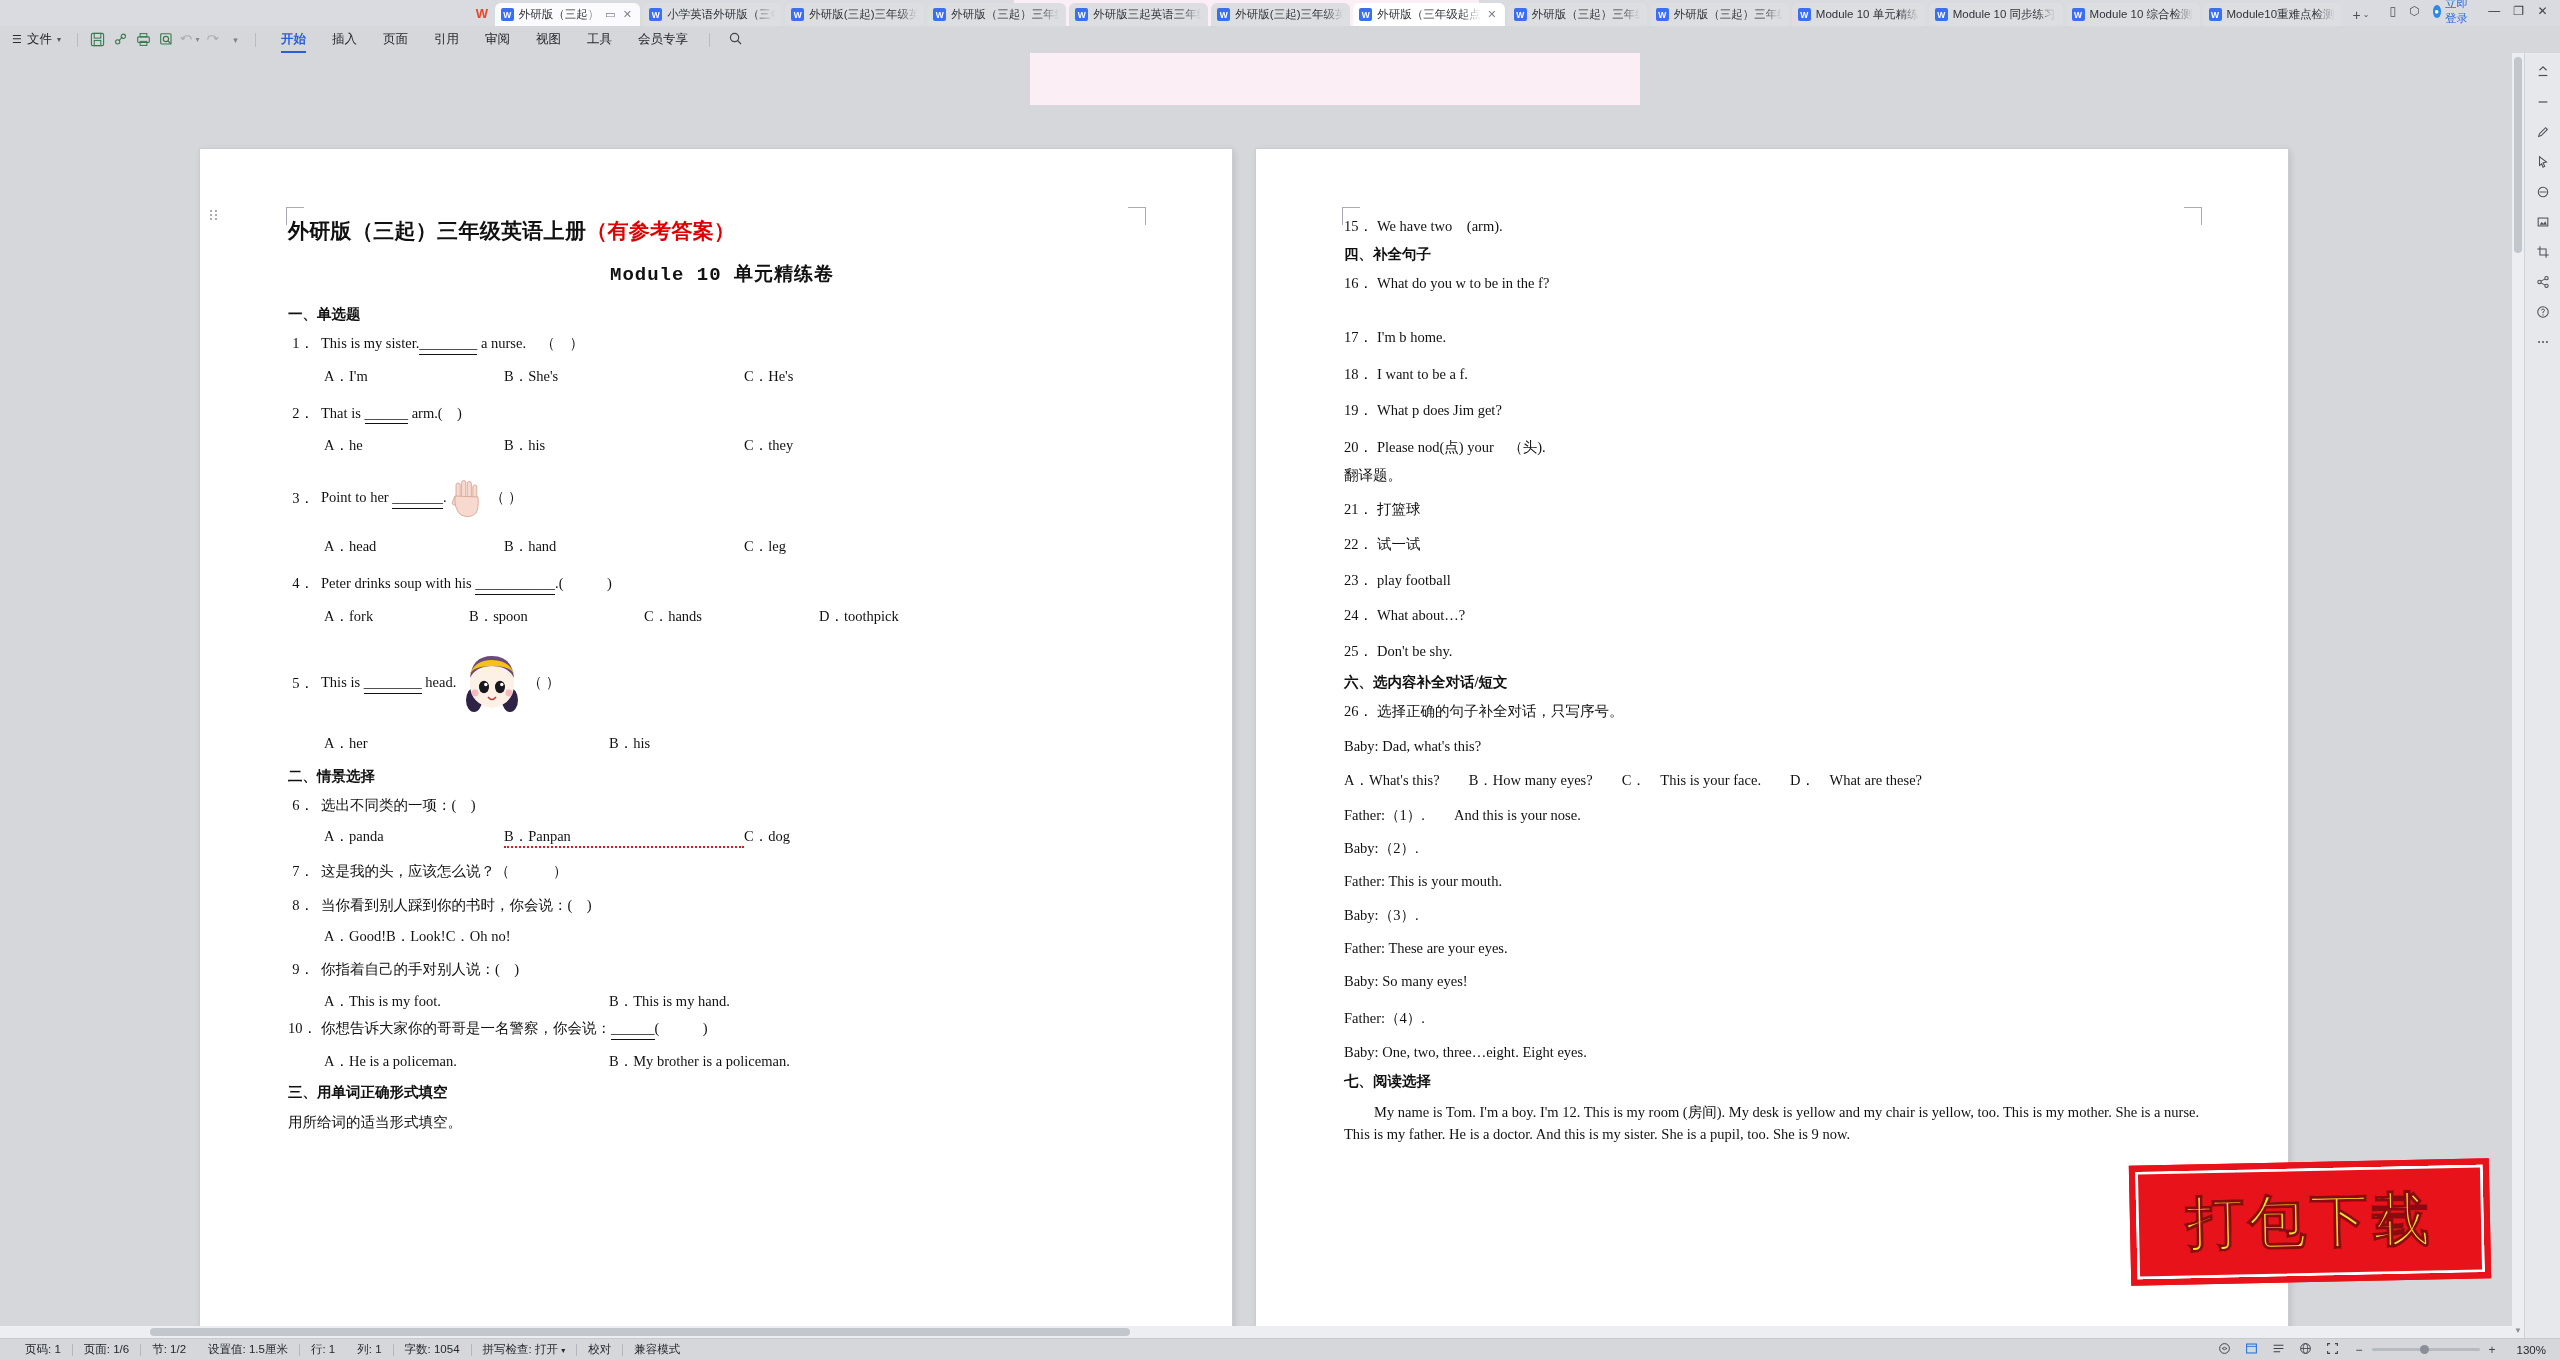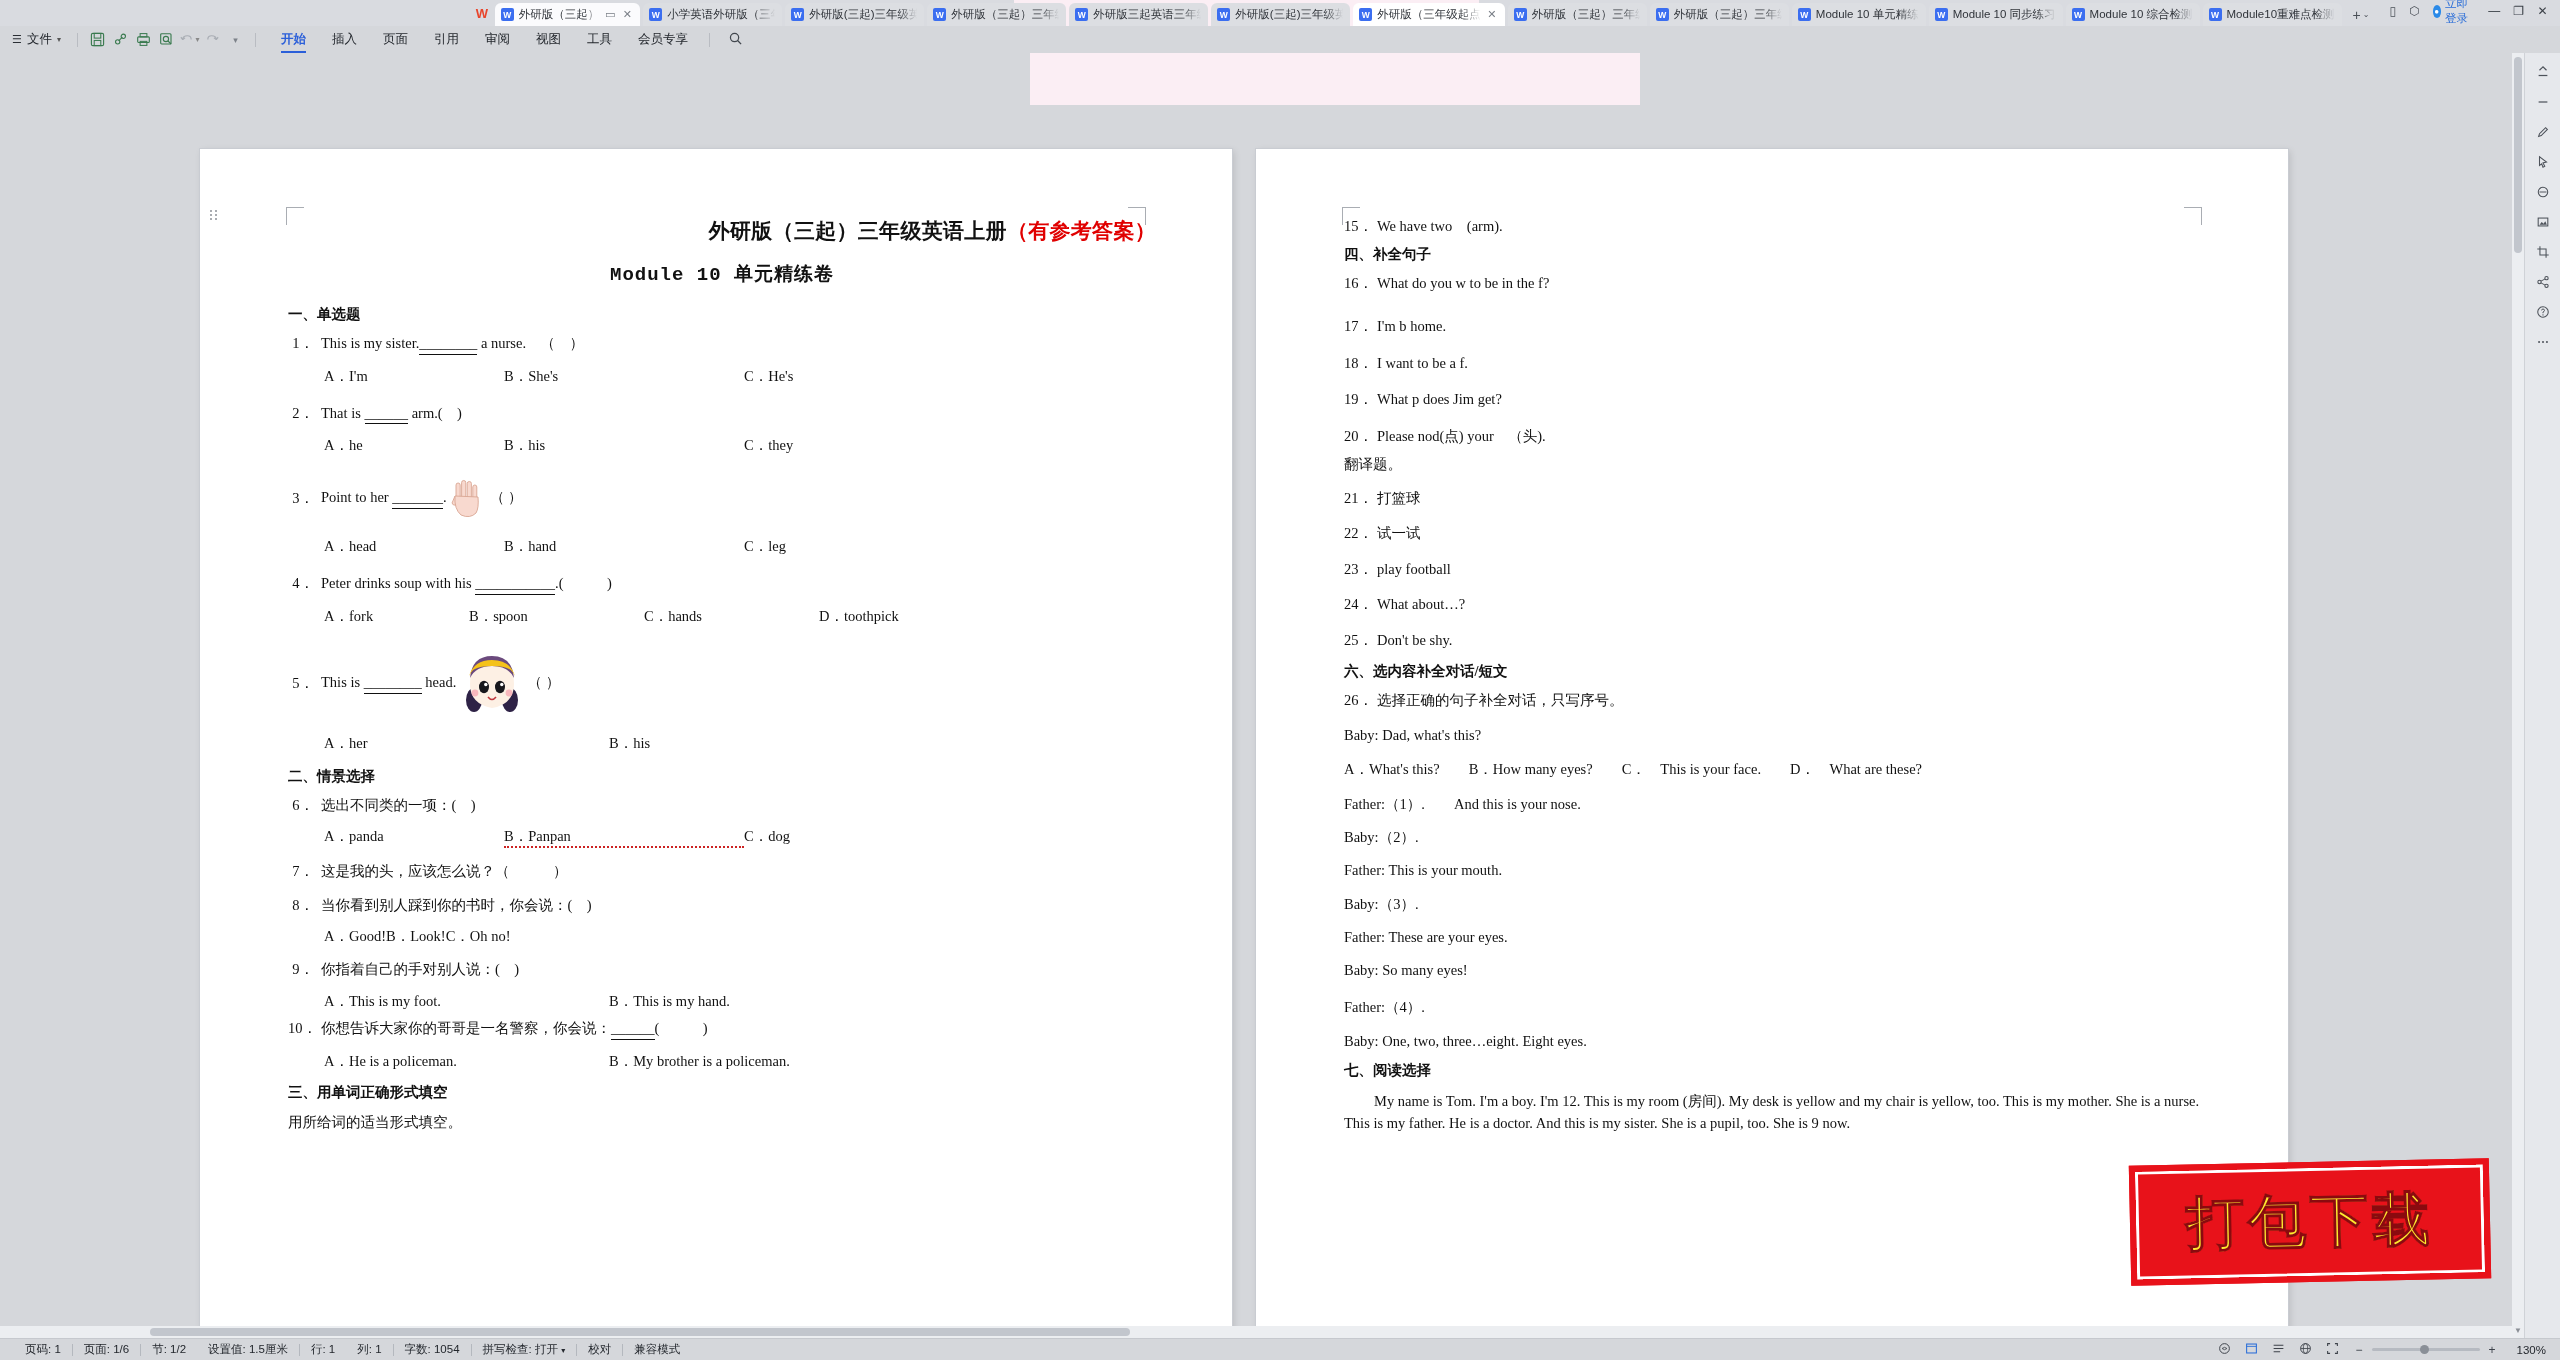--- a/index.html
+++ b/index.html
@@ -193,21 +193,21 @@
   .corner.tl { border-left: 1px solid #a9adb3; border-top: 1px solid #a9adb3; left: 86px; top: 58px; }
   .corner.tr { border-right: 1px solid #a9adb3; border-top: 1px solid #a9adb3; right: 86px; top: 58px; }
 
   .doc {
     position: absolute;
     left: 88px; right: 76px; top: 68px;
     font-family: "Liberation Serif", "DejaVu Serif", serif;
     color: #111;
   }
   .doc-title {
-    text-align: right;
+    text-align: left;
     font-size: 21px;
     font-weight: bold;
     letter-spacing: .3px;
     margin-bottom: 6px;
   }
   .doc-title .red { color: #e00000; }
   .doc-sub {
     text-align: center;
     font-size: 19px;
     font-weight: bold;
@@ -626,21 +626,21 @@
           <span class="num">15．</span>
           <span class="body">We have two　(arm).</span>
         </div>
 
         <div class="sec-head" style="margin-top:8px">四、补全句子</div>
 
         <div class="q">
           <span class="num">16．</span>
           <span class="body">What do you w to be in the f?</span>
         </div>
-        <div class="q" style="margin-top:24px">
+        <div class="q" style="margin-top:35px">
           <span class="num">17．</span>
           <span class="body">I'm b home.</span>
         </div>
         <div class="q" style="margin-top:17px">
           <span class="num">18．</span>
           <span class="body">I want to be a f.</span>
         </div>
         <div class="q" style="margin-top:17px">
           <span class="num">19．</span>
           <span class="body">What p does Jim get?</span>

